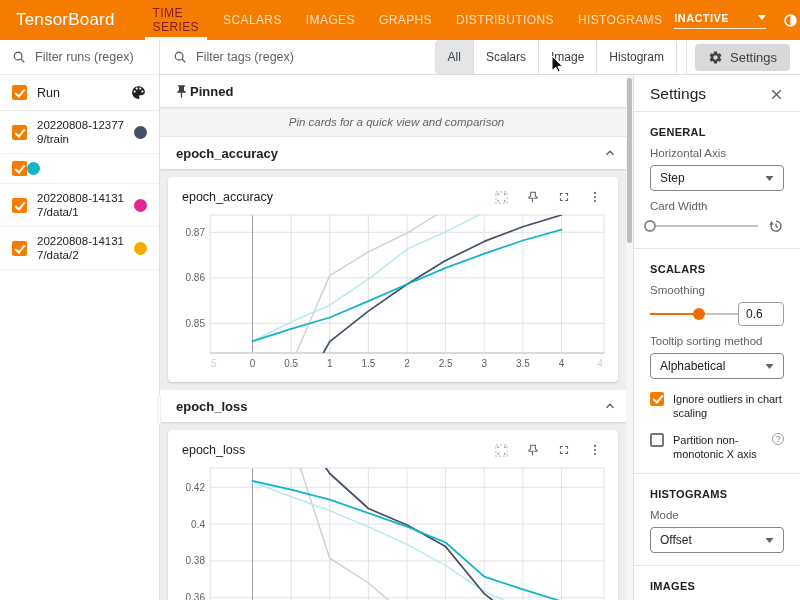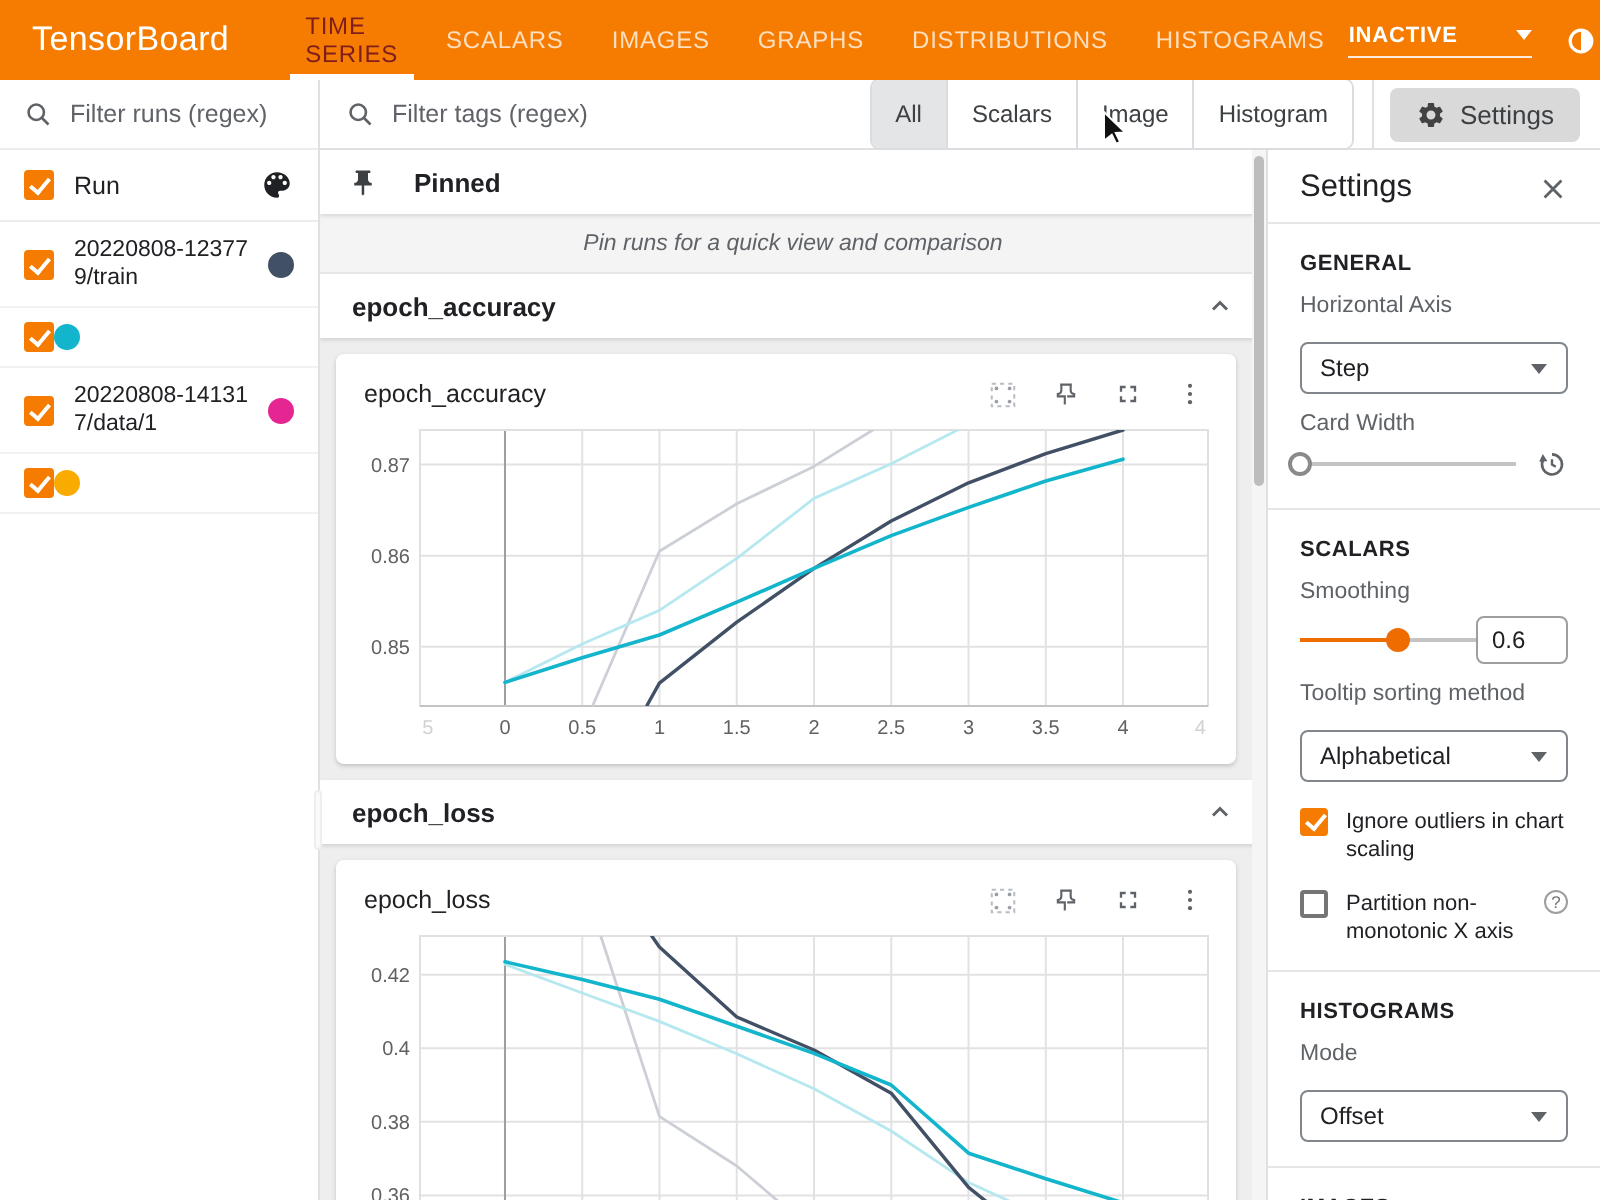--- a/index.html
+++ b/index.html
@@ -40,21 +40,21 @@
   .tag-filter input::placeholder { color:#5f6368; }
   .chip-group { display:flex; border:1px solid #dadce0; border-radius:5px; overflow:hidden; height:36px; }
   .chip { display:flex; align-items:center; padding:0 12px; font-size:12px; color:#3c4043; background:#fff; border-right:1px solid #dadce0; }
   .chip:last-child { border-right:none; }
   .chip.selected { background:#e4e5e6; }
   .toolbar-sep { width:1px; height:34px; background:#e0e0e0; margin:0 8px 0 9px; }
   .settings-btn { display:flex; align-items:center; gap:7px; height:27px; background:#d9d9d9; border-radius:4px; padding:0 13px; margin-right:10px; font-size:13px; color:#3c4043; }
 
   
   .main-col { position:absolute; top:75px; left:160px; width:473px; bottom:0; background:#eee; overflow:hidden; }
-  .pinned-bar { height:32px; background:#fff; display:flex; align-items:center; gap:18px; padding:0 14px; box-shadow:0 1px 2px rgba(0,0,0,.12); position:relative; z-index:3; }
+  .pinned-bar { height:32px; background:#fff; display:flex; align-items:center; gap:1px; padding:0 14px; box-shadow:0 1px 2px rgba(0,0,0,.12); position:relative; z-index:3; }
   .pinned-bar .t { font-size:13px; font-weight:700; }
   .pin-empty { height:30px; background:#f4f4f4; display:flex; align-items:center; justify-content:center; font-size:11.5px; font-style:italic; color:#5f6368; border-bottom:1px solid #e8e8e8; }
   .section-head { height:32px; background:#fff; display:flex; align-items:center; justify-content:space-between; padding:0 16px; font-size:13px; font-weight:700; box-shadow:0 1px 2px rgba(0,0,0,.12); position:relative; z-index:2; }
   .card-area { padding:8px; }
   .card { width:450px; background:#fff; border-radius:4px; box-shadow:0 1px 2px rgba(60,64,67,.25); padding:8px; }
   .card-head { display:flex; align-items:center; height:24px; padding:0 2px 0 6px; }
   .card-title { font-size:12.5px; color:#202124; flex:1; }
   .card-icons { display:flex; align-items:center; gap:17px; padding-right:6px; }
   .chart-mount { margin-top:2px; }
 
@@ -63,21 +63,21 @@
   .main-scrollbar .thumb { position:absolute; top:3px; left:1px; width:5px; height:165px; border-radius:3px; background:#bdbdbd; }
 
   
   .settings-panel { position:absolute; top:75px; left:633px; width:167px; bottom:0; background:#fff; border-left:1px solid #e0e0e0; z-index:10; overflow:hidden; }
   .sp-head { display:flex; align-items:center; justify-content:space-between; padding:10px 16px 8px 16px; }
   .sp-head h2 { font-size:15.5px; font-weight:400; color:#202124; }
   .divider { height:1px; background:#e6e6e6; }
   .sp-group { padding:4px 16px 12px 16px; }
   .sp-heading { font-size:11px; font-weight:700; letter-spacing:.3px; color:#202124; margin:10px 0 2px; }
   .sp-label { font-size:11.5px; color:#5f6368; margin:9px 0 6px; }
-  .select { height:26px; border:1px solid #80868b; border-radius:4px; display:flex; align-items:center; justify-content:space-between; padding:0 9px; font-size:12px; color:#202124; background:#fff;margin-top:12px; }
+  .select { height:26px; border:1px solid #80868b; border-radius:4px; display:flex; align-items:center; justify-content:space-between; padding:0 9px; font-size:12px; color:#202124; background:#fff; }
   .slider-row { display:flex; align-items:center; gap:10px; margin:6px 0 2px; }
   .slider { position:relative; height:14px; flex:1; }
   .slider .track { position:absolute; left:0; right:0; top:6px; height:2px; background:#c4c4c4; }
   .slider .fill { position:absolute; left:0; top:6px; height:2px; background:#ef6c00; }
   .slider .thumb { position:absolute; top:1px; width:12px; height:12px; border-radius:50%; background:#ef6c00; margin-left:-6px; }
   .slider.min .thumb { background:#fff; border:2px solid #8a8a8a; }
   .smooth-row { display:flex; align-items:center; gap:0; margin:6px 0 2px; }
   .num-input { width:46px; height:24px; border:1px solid #9e9e9e; border-radius:4px; font-size:12px; padding:0 7px; font-family:inherit; color:#202124; outline:none; }
   .check-row { display:flex; align-items:flex-start; gap:9px; margin-top:13px; font-size:11px; color:#202124; line-height:14px; }
   .check-row .cb { width:14px; height:14px; margin-top:0; }
@@ -146,20 +146,21 @@
           <span class="cb checked"></span>
           <span class="run-dot" style="background: rgb(18, 181, 203);"></span>
         </div>
         <div class="run-row">
           <span class="cb checked"></span>
           <div class="run-name">20220808-141317/data/1</div>
           <span class="run-dot" style="background: rgb(229, 37, 146);"></span>
         </div>
         <div class="run-row">
           <span class="cb checked"></span>
+          <div class="run-name">20220808-141317/data/2</div>
           <span class="run-dot" style="background: rgb(249, 171, 0);"></span>
         </div>
       </div>
     <div class="sidebar-resizer"></div>
   </aside>
 
   <div class="main-toolbar">
     <div class="tag-filter">
       <svg width="14" height="14" viewBox="0 0 16 16">
           <circle cx="7" cy="7" r="4.4" fill="none" stroke="#5f6368" stroke-width="1.5"></circle>
@@ -182,21 +183,21 @@
     </div>
   </div>
 
   <main class="main-col">
     <div class="pinned-bar">
       <svg width="15" height="15" viewBox="0 0 24 24">
           <path fill="#3c4043" d="M16 9V4h1c.55 0 1-.45 1-1s-.45-1-1-1H7c-.55 0-1 .45-1 1s.45 1 1 1h1v5c0 1.66-1.34 3-3 3v2h5.97v7l1 1 1-1v-7H19v-2c-1.66 0-3-1.34-3-3z"></path>
         </svg>
       <span class="t">Pinned</span>
     </div>
-    <div class="pin-empty">Pin runs for a quick view and comparison</div>
+    <div class="pin-empty">Pin cards for a quick view and comparison</div>
 
     <div class="section-head">
       <span>epoch_accuracy</span>
       <svg width="14" height="14" viewBox="0 0 16 16">
           <path d="M4 10l4-4 4 4" fill="none" stroke="#5f6368" stroke-width="1.7"></path>
         </svg>
     </div>
     <div class="card-area">
       <div class="card">
         <div class="card-head">

